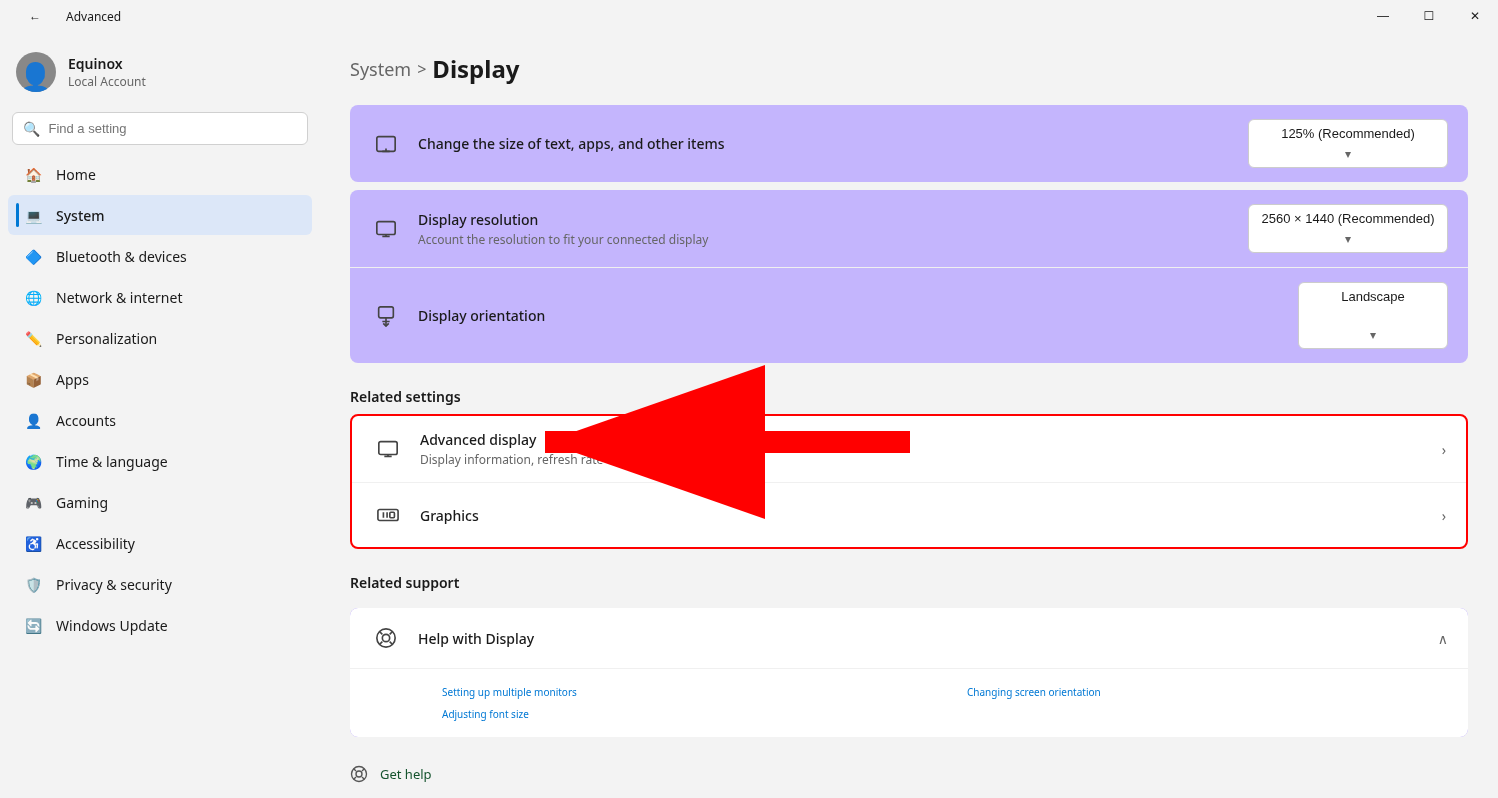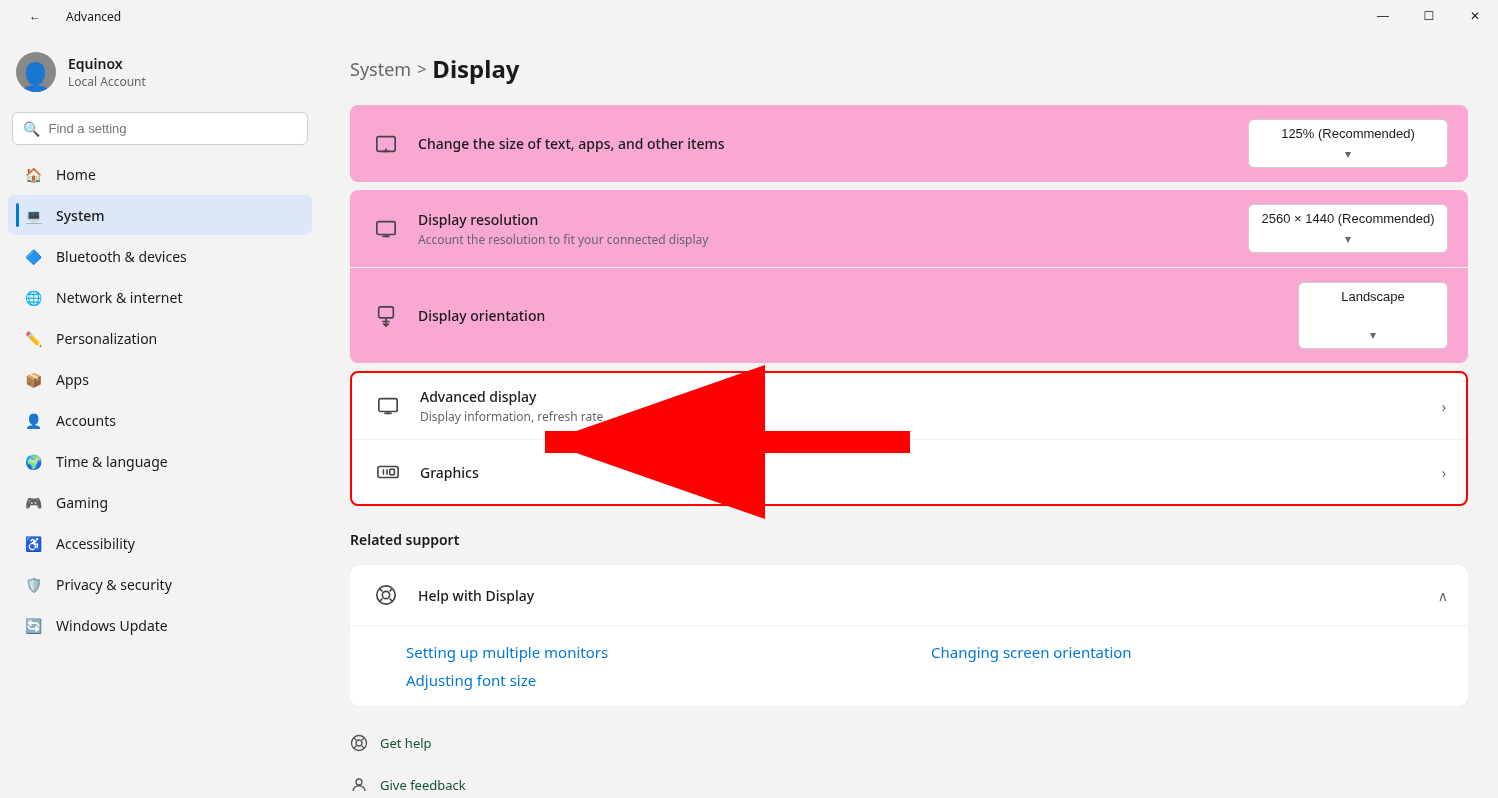--- a/index.html
+++ b/index.html
@@ -157,21 +157,21 @@
       margin-bottom: 20px;
       display: flex;
       align-items: center;
       gap: 6px;
     }
     .breadcrumb-parent { color: #666; font-size: 18px; font-weight: 400; }
     .breadcrumb-sep { color: #666; font-size: 16px; }
     .breadcrumb-current { font-size: 24px; font-weight: 700; color: #1a1a1a; }
 
     .settings-card {
-      background: #f9a8d4;
+      background: #c4b5fd;
       border-radius: 8px;
       margin-bottom: 8px;
       overflow: hidden;
     }
 
     .setting-row {
       display: flex;
       align-items: center;
       padding: 14px 20px;
       border-bottom: 1px solid #f0f0f0;
@@ -282,24 +282,25 @@
       padding: 16px 20px 16px 56px;
     }
 
     .support-links-grid {
       display: grid;
       grid-template-columns: 1fr 1fr;
       gap: 8px;
     }
 
     .support-link {
-      font-size: 15px;
+      font-size: 10px;
       color: #0078d4;
       cursor: pointer;
       text-decoration: none;
+      margin-left: 36px;
     }
 
     .bottom-actions {
       margin-top: 20px;
       display: flex;
       flex-direction: column;
       gap: 8px;
     }
 
     .bottom-action {
@@ -477,20 +478,21 @@
         </div>
         <div class="setting-control">
           <button class="dropdown-btn" style="min-width:150px;gap:24px;">
             <span>Landscape</span>
             <span class="chevron">▾</span>
           </button>
         </div>
       </div>
     </div>
 
+    <div class="section-label">Related settings</div>
 
     <div class="related-box">
       <div class="related-row">
         <div class="setting-icon">
           <svg width="22" height="22" viewBox="0 0 24 24" fill="none" stroke="#444" stroke-width="1.8">
               <rect x="2" y="4" width="20" height="14" rx="2"></rect>
               <line x1="8" y1="20" x2="16" y2="20"></line>
               <line x1="12" y1="18" x2="12" y2="20"></line>
             </svg>
         </div>

